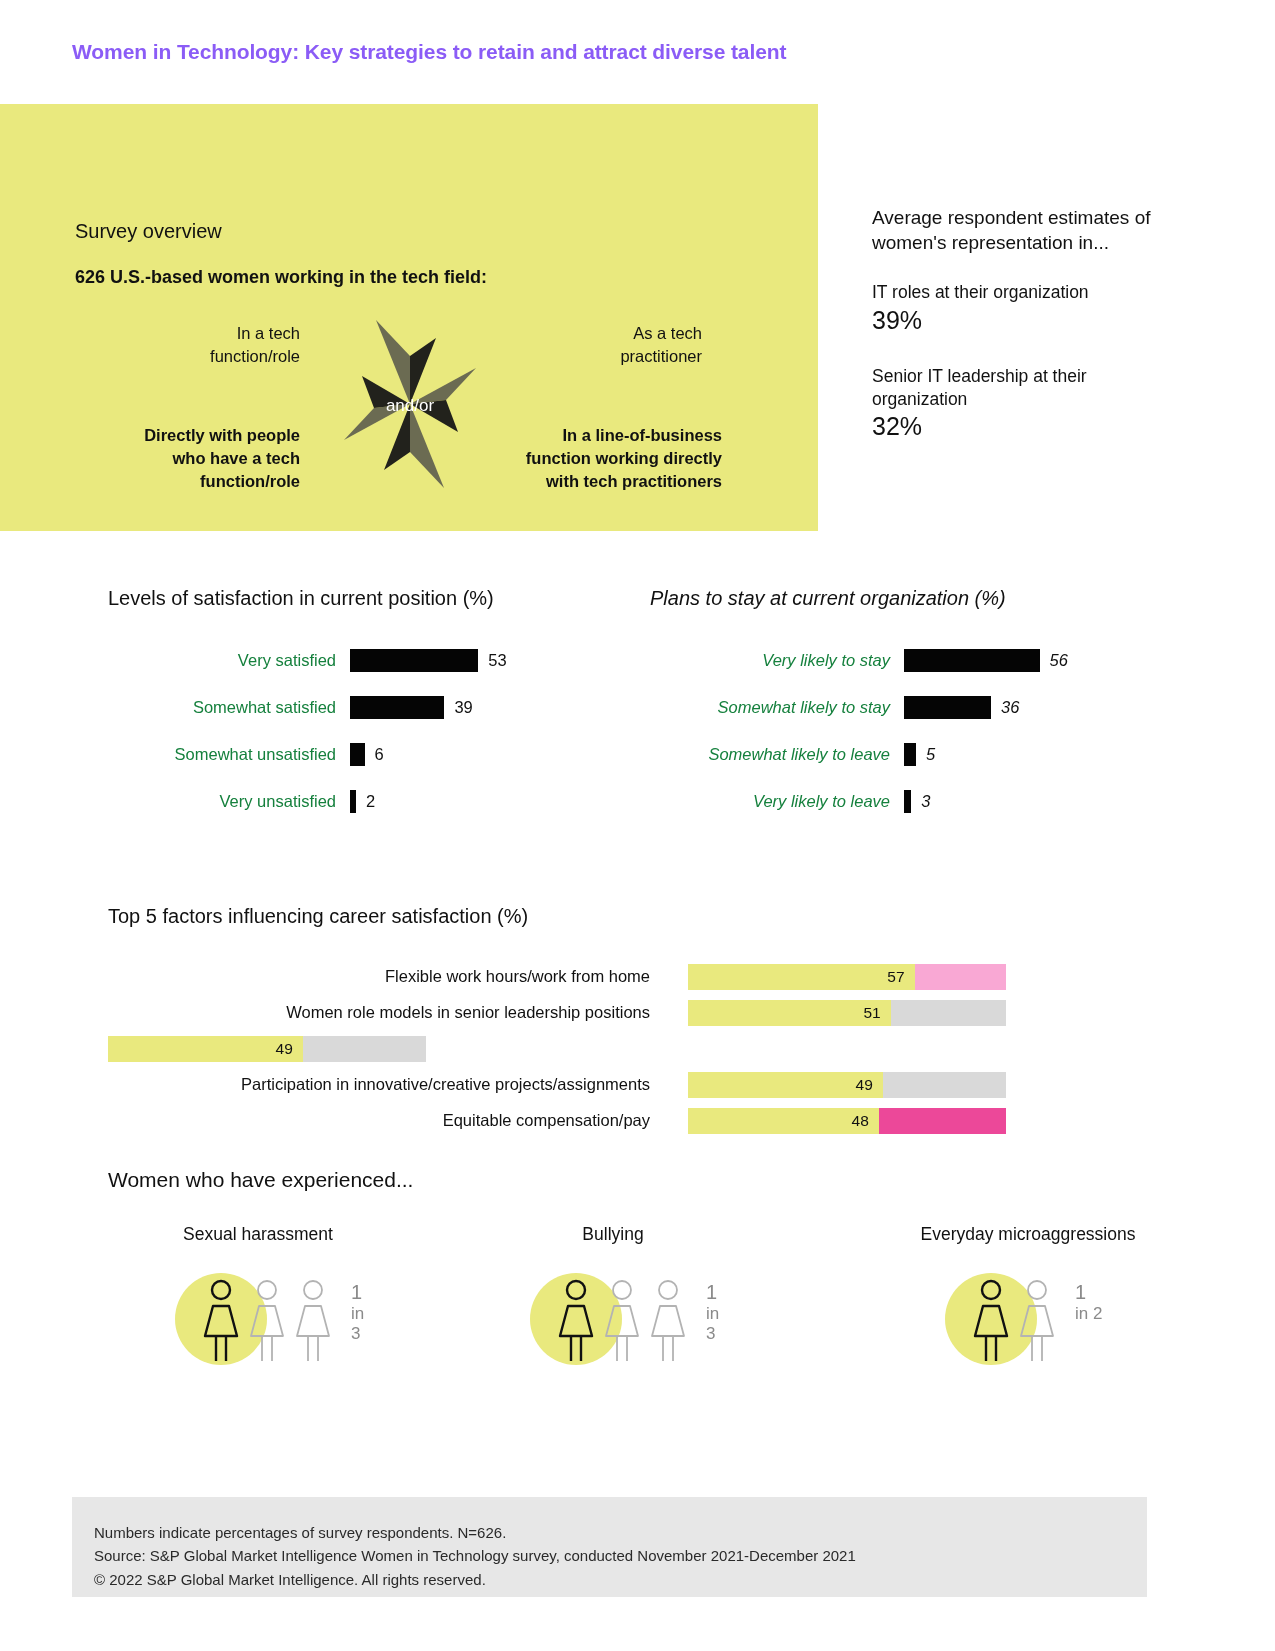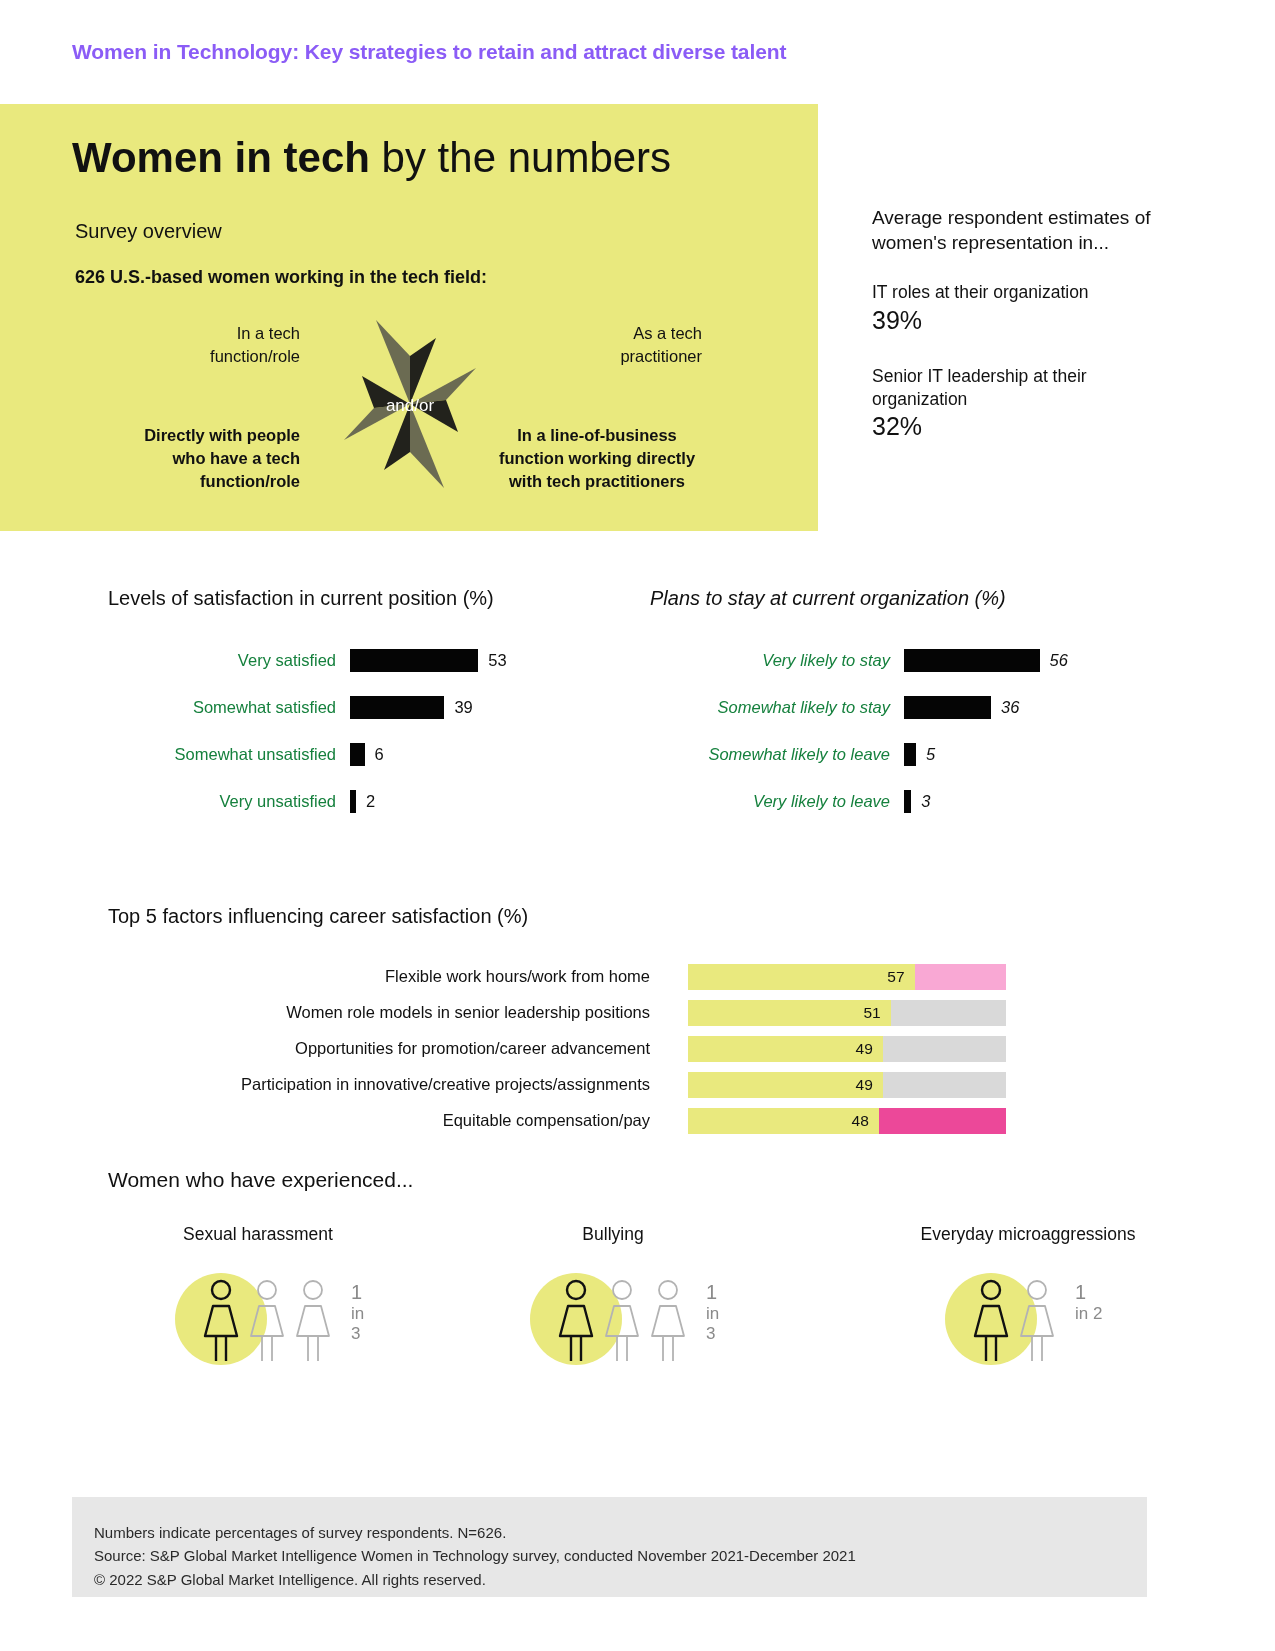--- a/index.html
+++ b/index.html
@@ -84,21 +84,21 @@
 
   .q-label {
     position: absolute;
     font-size: 16.5px;
     line-height: 1.38;
     color: #111111;
   }
   .q-tl { left: 120px; top: 218px; width: 180px; text-align: right; }
   .q-tr { left: 472px; top: 218px; width: 230px; text-align: right; }
   .q-bl { left: 80px;  top: 320px; width: 220px; text-align: right; font-weight: bold; }
-  .q-br { left: 472px; top: 320px; width: 250px; text-align: center; font-weight: bold; }
+  .q-br { left: 472px; top: 320px; width: 250px; text-align: right; font-weight: bold; }
 
   
   .stats {
     position: absolute;
     left: 872px;
     top: 205px;
     width: 300px;
   }
   .stats-head {
     font-size: 19px;
@@ -252,23 +252,20 @@
     color: #2a2a2a;
   }
 </style>
 </head>
 <body>
 
 <div class="page-title">Women in Technology: Key strategies to retain and attract diverse talent</div>
 
 <div class="hero">
 
-  <div class="hero-title">
-    <span class="strong">Women in tech</span><span class="light"> by the numbers</span>
-  </div>
 
   <div class="hero-sub">Survey overview</div>
   <div class="hero-count">626 U.S.-based women working in the tech field:</div>
 
   <div class="q-label q-tl">In a tech<br>function/role</div>
   <div class="q-label q-tr">As a tech<br>practitioner</div>
   <div class="q-label q-bl">Directly with people<br>who have a tech<br>function/role</div>
   <div class="q-label q-br">In a line-of-business<br>function working directly<br>with tech practitioners</div>
 
   <div class="pinwheel-wrap">
@@ -367,21 +364,20 @@
         </div>
       </div>
       <div class="frow">
         <div class="frow-label">Women role models in senior leadership positions</div>
         <div class="frow-track" style="background: rgb(217, 217, 217);">
           <div class="frow-fill" style="width: 202.725px; background: rgb(233, 233, 126);"></div>
           <div class="frow-val" style="left: 162.725px; width: 30px; text-align: right;">51</div>
         </div>
       </div>
       <div class="frow">
-        <div class="frow-label">Opportunities for promotion/career advancement</div>
         <div class="frow-track" style="background: rgb(217, 217, 217);">
           <div class="frow-fill" style="width: 194.775px; background: rgb(233, 233, 126);"></div>
           <div class="frow-val" style="left: 154.775px; width: 30px; text-align: right;">49</div>
         </div>
       </div>
       <div class="frow">
         <div class="frow-label">Participation in innovative/creative projects/assignments</div>
         <div class="frow-track" style="background: rgb(217, 217, 217);">
           <div class="frow-fill" style="width: 194.775px; background: rgb(233, 233, 126);"></div>
           <div class="frow-val" style="left: 154.775px; width: 30px; text-align: right;">49</div>

